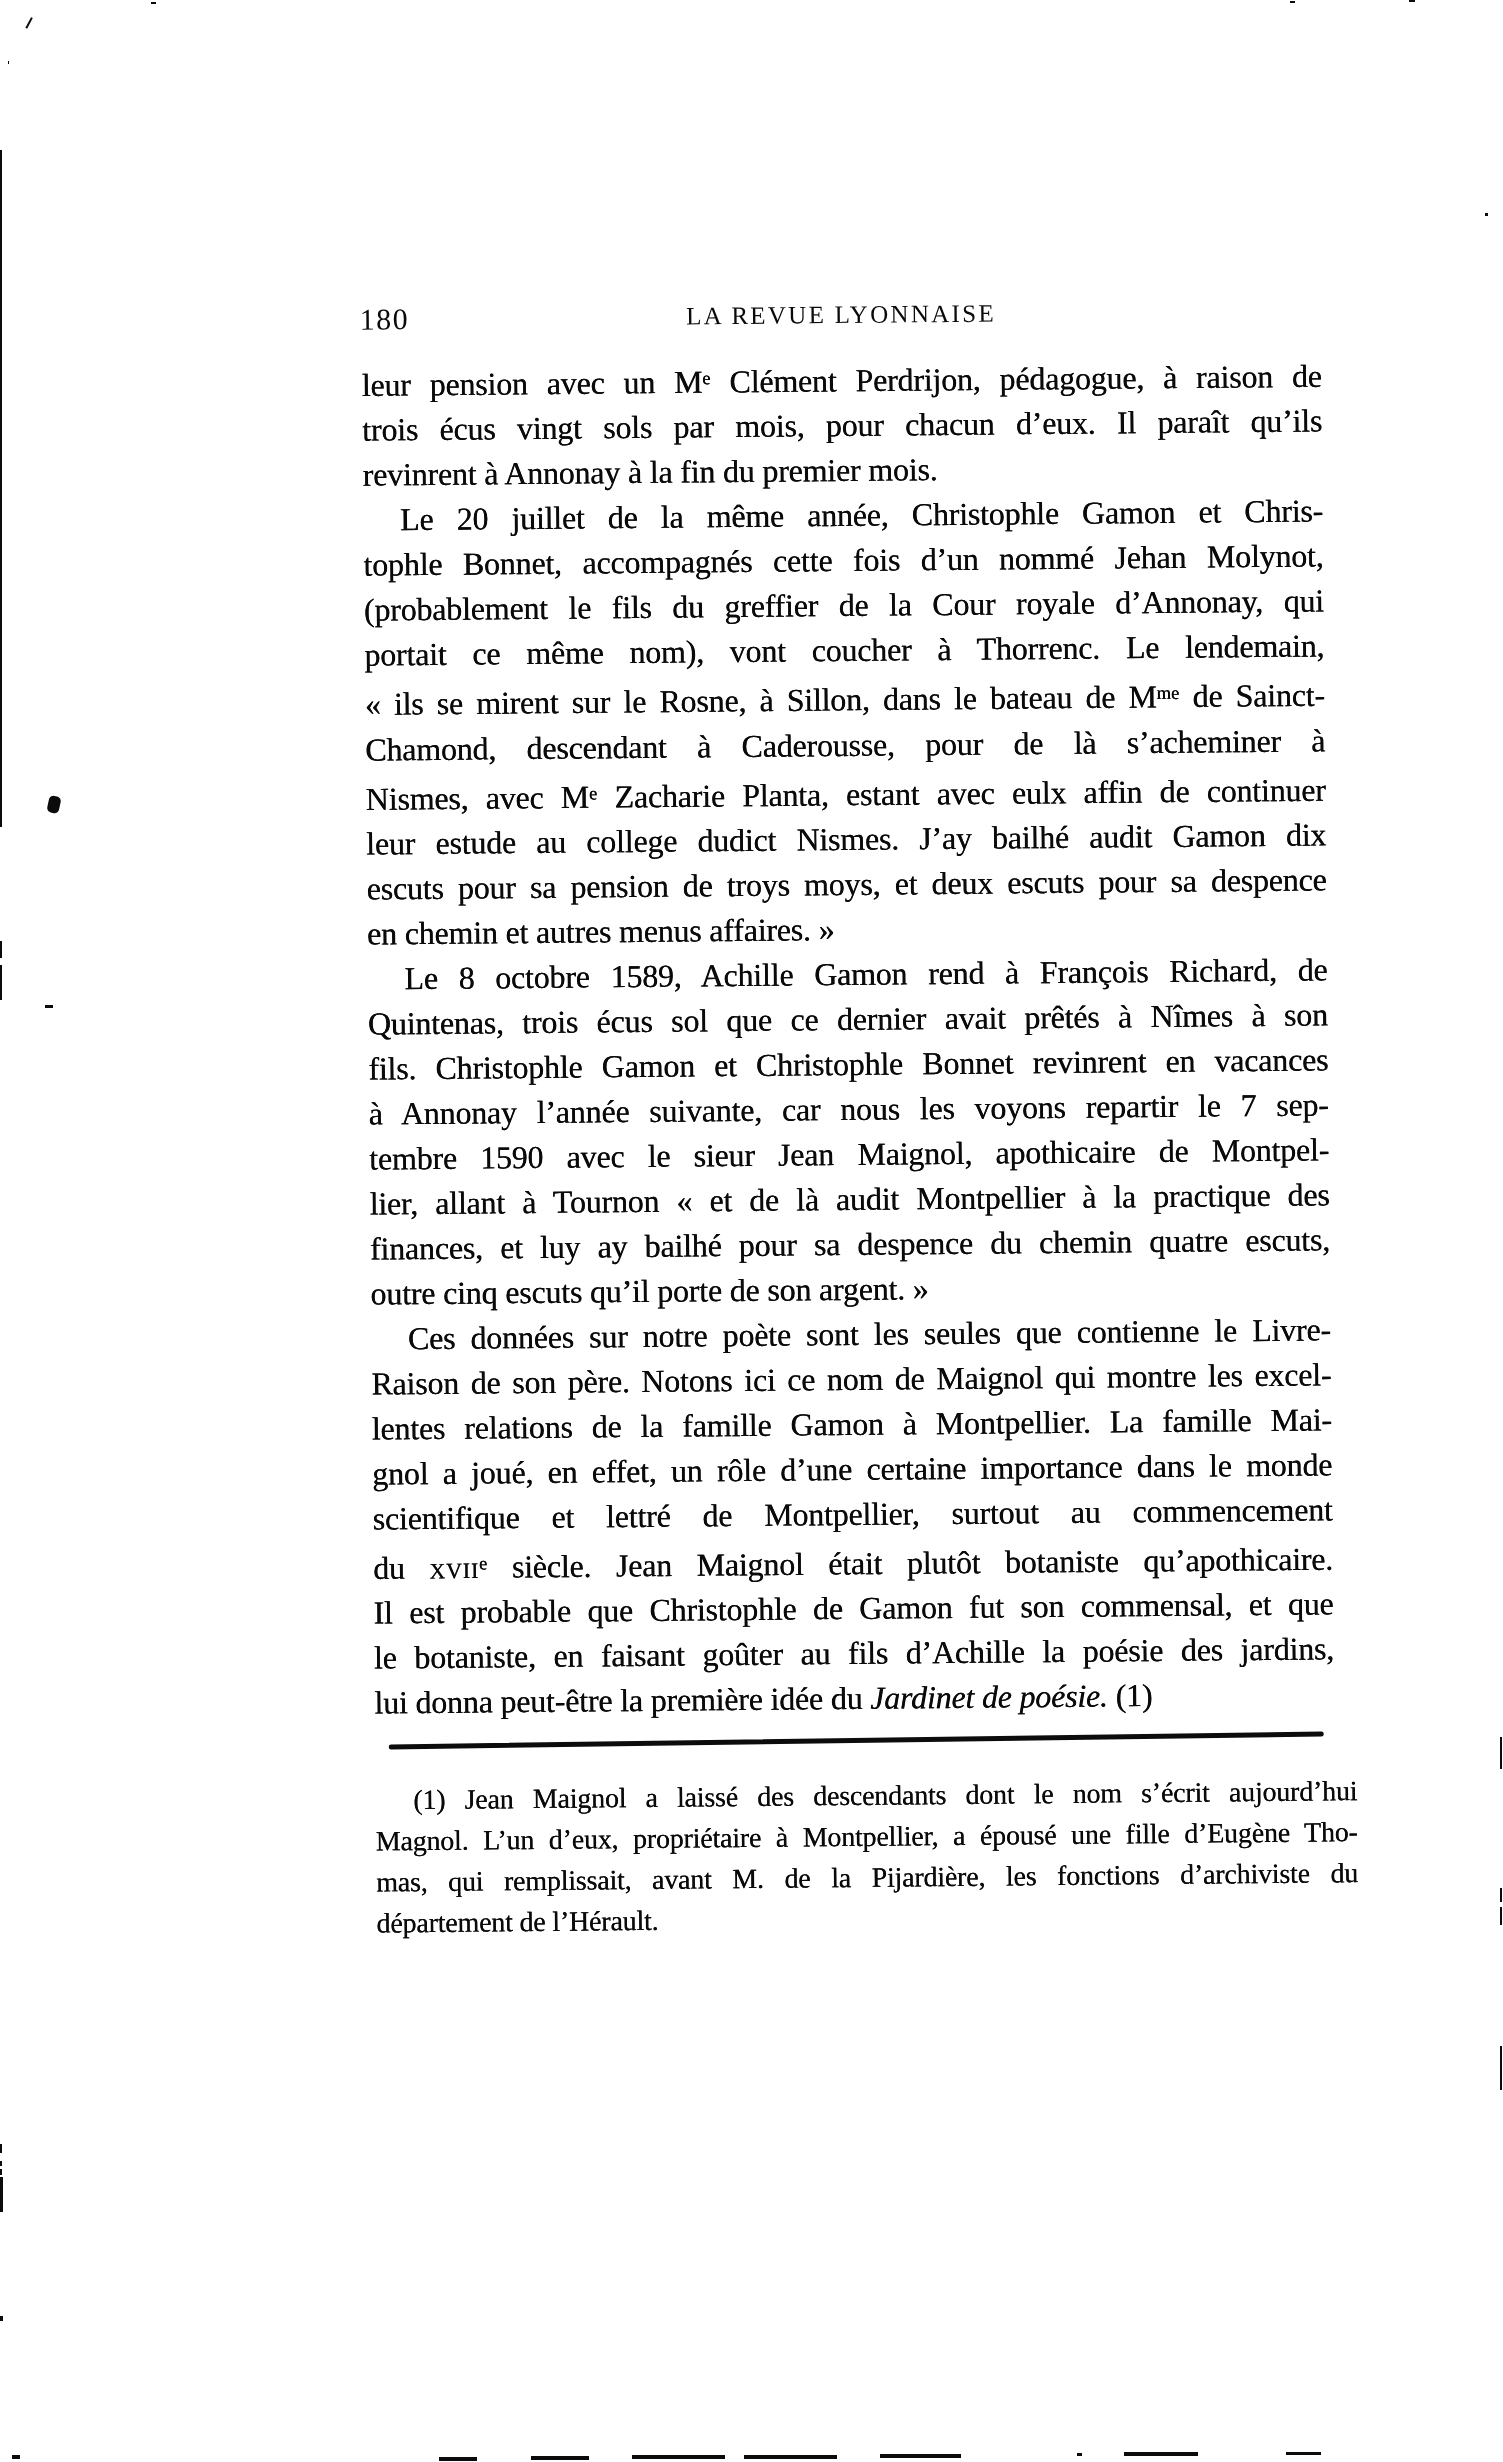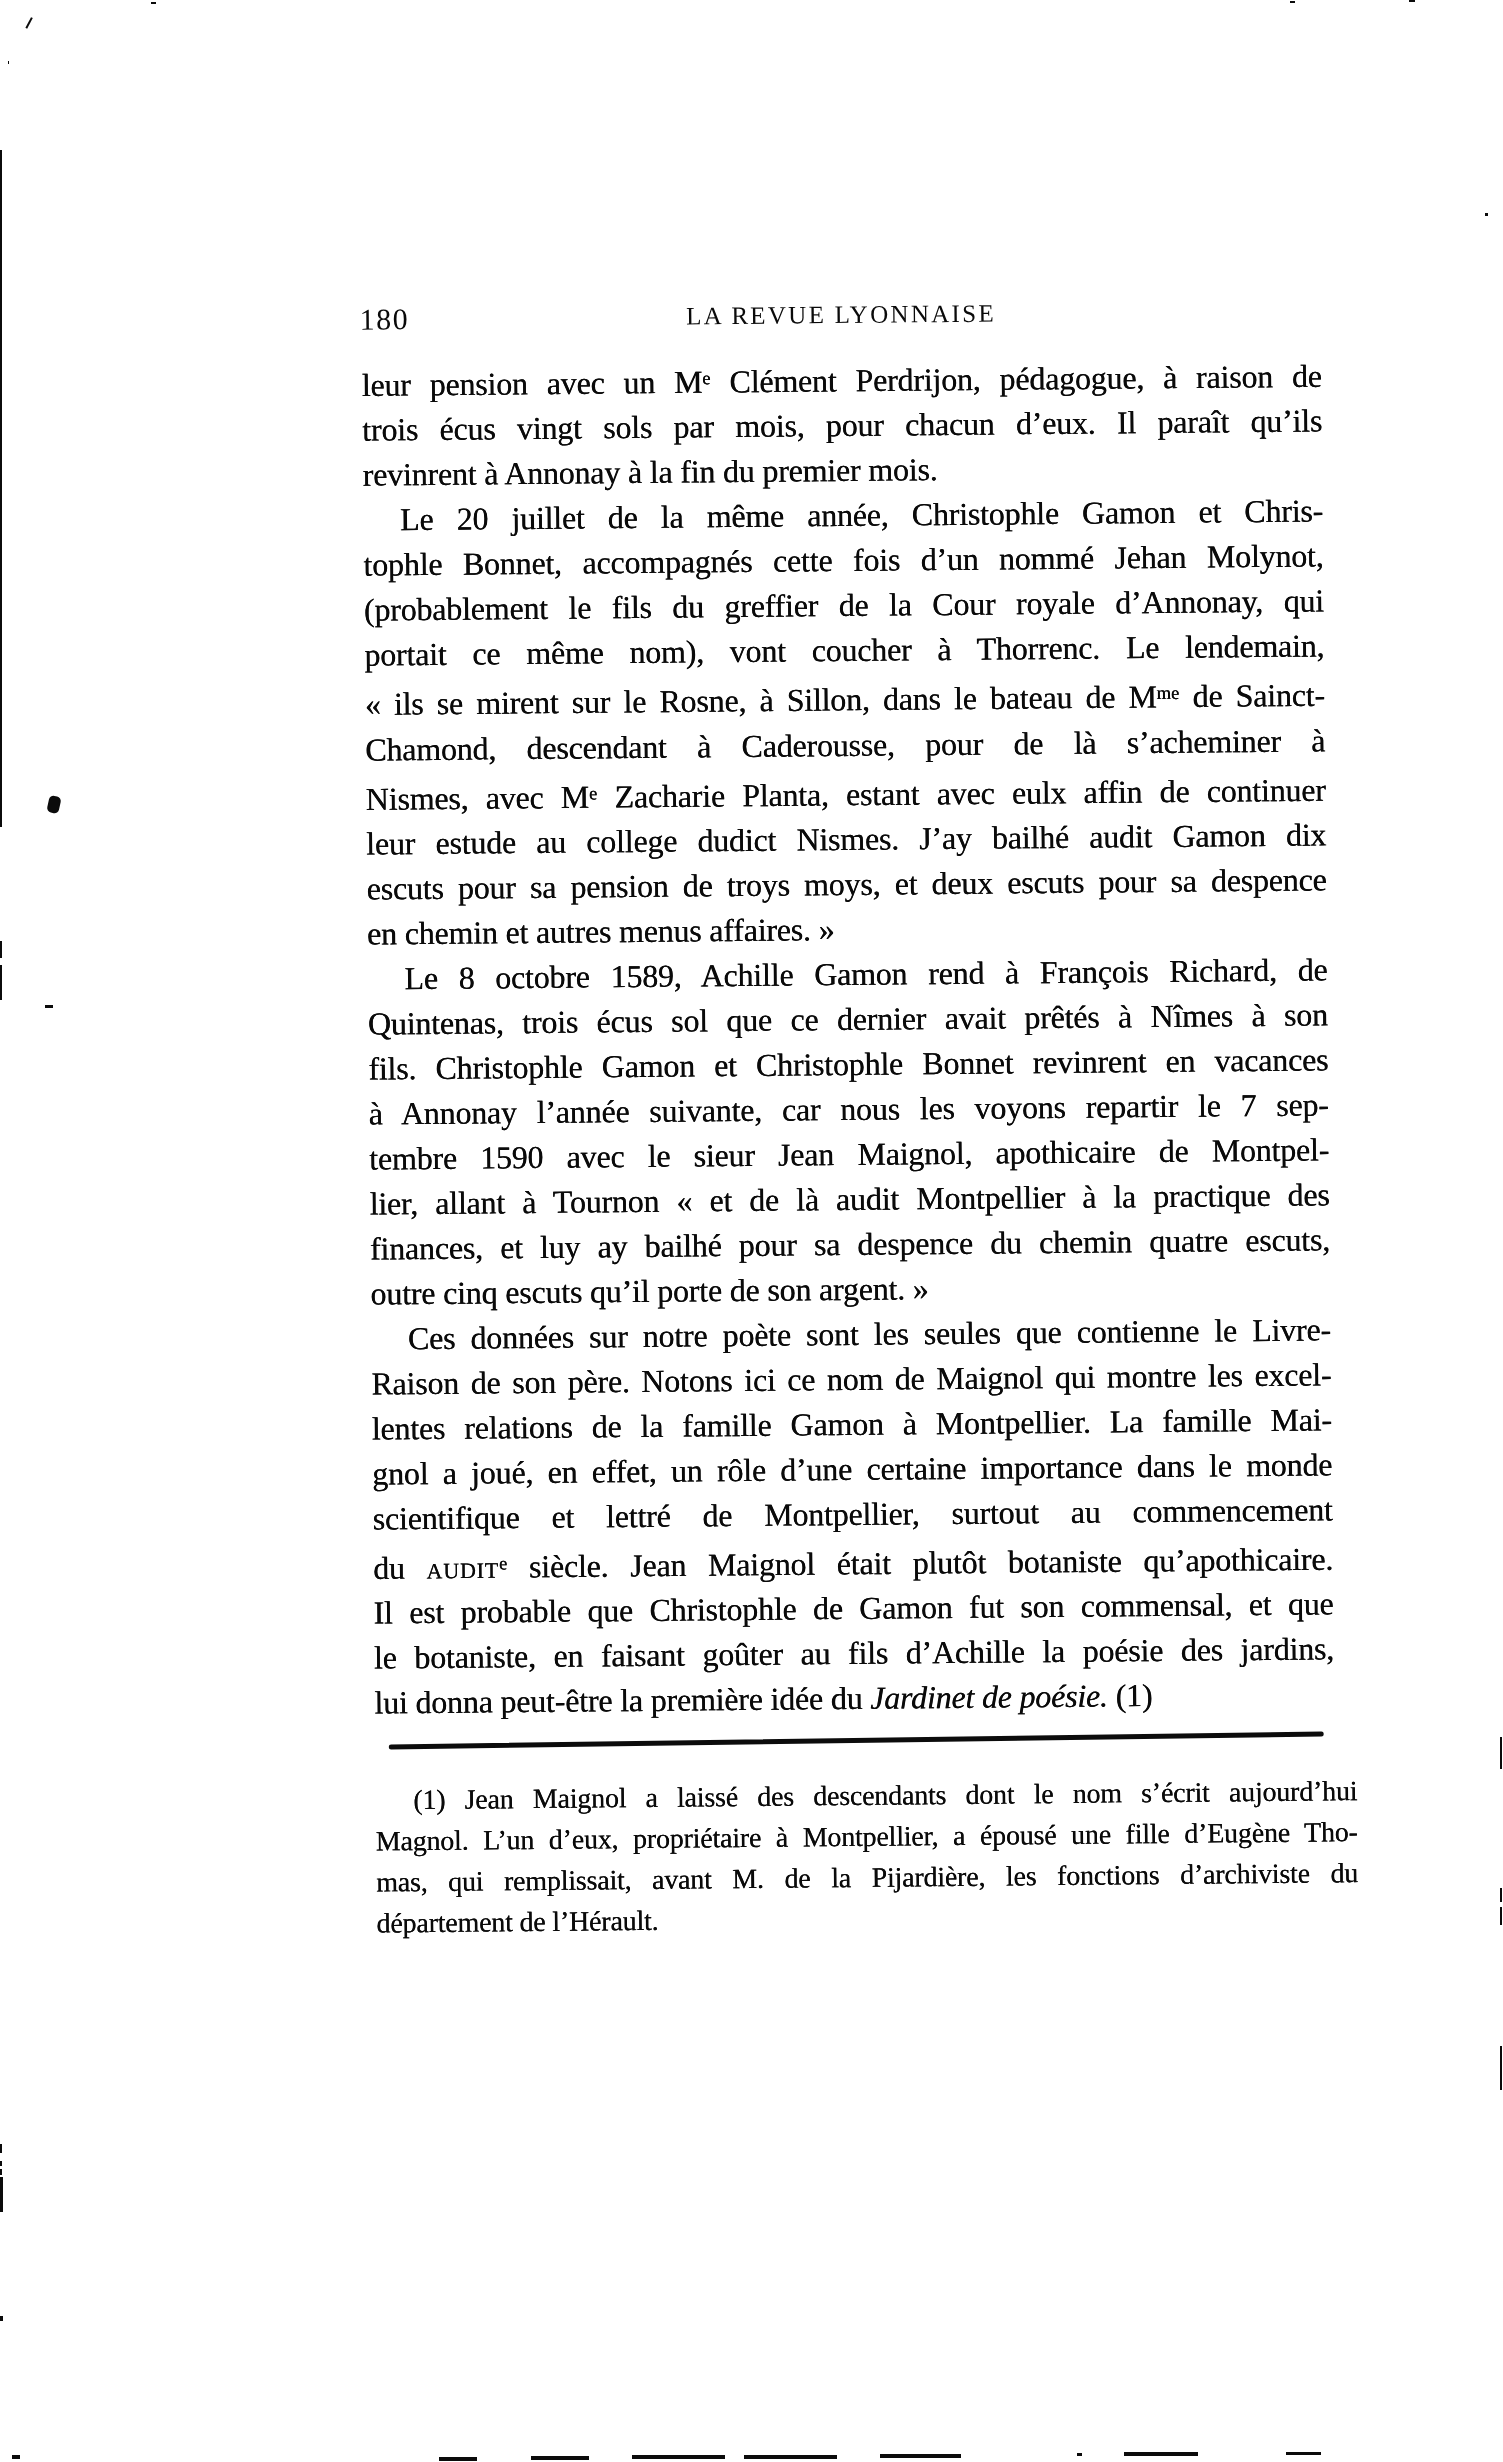--- a/index.html
+++ b/index.html
@@ -80,21 +80,21 @@
         <div class="line"><span>à Annonay l’année suivante, car nous les voyons repartir le 7 sep-</span></div>
         <div class="line"><span>tembre 1590 avec le sieur Jean Maignol, apothicaire de Montpel-</span></div>
         <div class="line"><span>lier, allant à Tournon « et de là audit Montpellier à la practique des</span></div>
         <div class="line"><span>finances, et luy ay bailhé pour sa despence du chemin quatre escuts,</span></div>
         <div class="line last"><span>outre cinq escuts qu’il porte de son argent. »</span></div>
         <div class="line indent"><span>Ces données sur notre poète sont les seules que contienne le Livre-</span></div>
         <div class="line"><span>Raison de son père. Notons ici ce nom de Maignol qui montre les excel-</span></div>
         <div class="line"><span>lentes relations de la famille Gamon à Montpellier. La famille Mai-</span></div>
         <div class="line"><span>gnol a joué, en effet, un rôle d’une certaine importance dans le monde</span></div>
         <div class="line"><span>scientifique et lettré de Montpellier, surtout au commencement</span></div>
-        <div class="line"><span>du </span><span class="smallcaps">audit</span><span class="sup">e</span><span> siècle. Jean Maignol était plutôt botaniste qu’apothicaire.</span></div>
+        <div class="line"><span>du </span><span class="smallcaps">xvii</span><span class="sup">e</span><span> siècle. Jean Maignol était plutôt botaniste qu’apothicaire.</span></div>
         <div class="line"><span>Il est probable que Christophle de Gamon fut son commensal, et que</span></div>
         <div class="line"><span>le botaniste, en faisant goûter au fils d’Achille la poésie des jardins,</span></div>
         <div class="line last"><span>lui donna peut-être la première idée du </span><span class="italic">Jardinet de poésie.</span><span> (1)</span></div>
       </div>
 
     <div class="separator-rule"></div>
 
     <div id="footnote-lines">
         <div class="line indent"><span>(1) Jean Maignol a laissé des descendants dont le nom s’écrit aujourd’hui</span></div>
         <div class="line"><span>Magnol. L’un d’eux, propriétaire à Montpellier, a épousé une fille d’Eugène Tho-</span></div>

